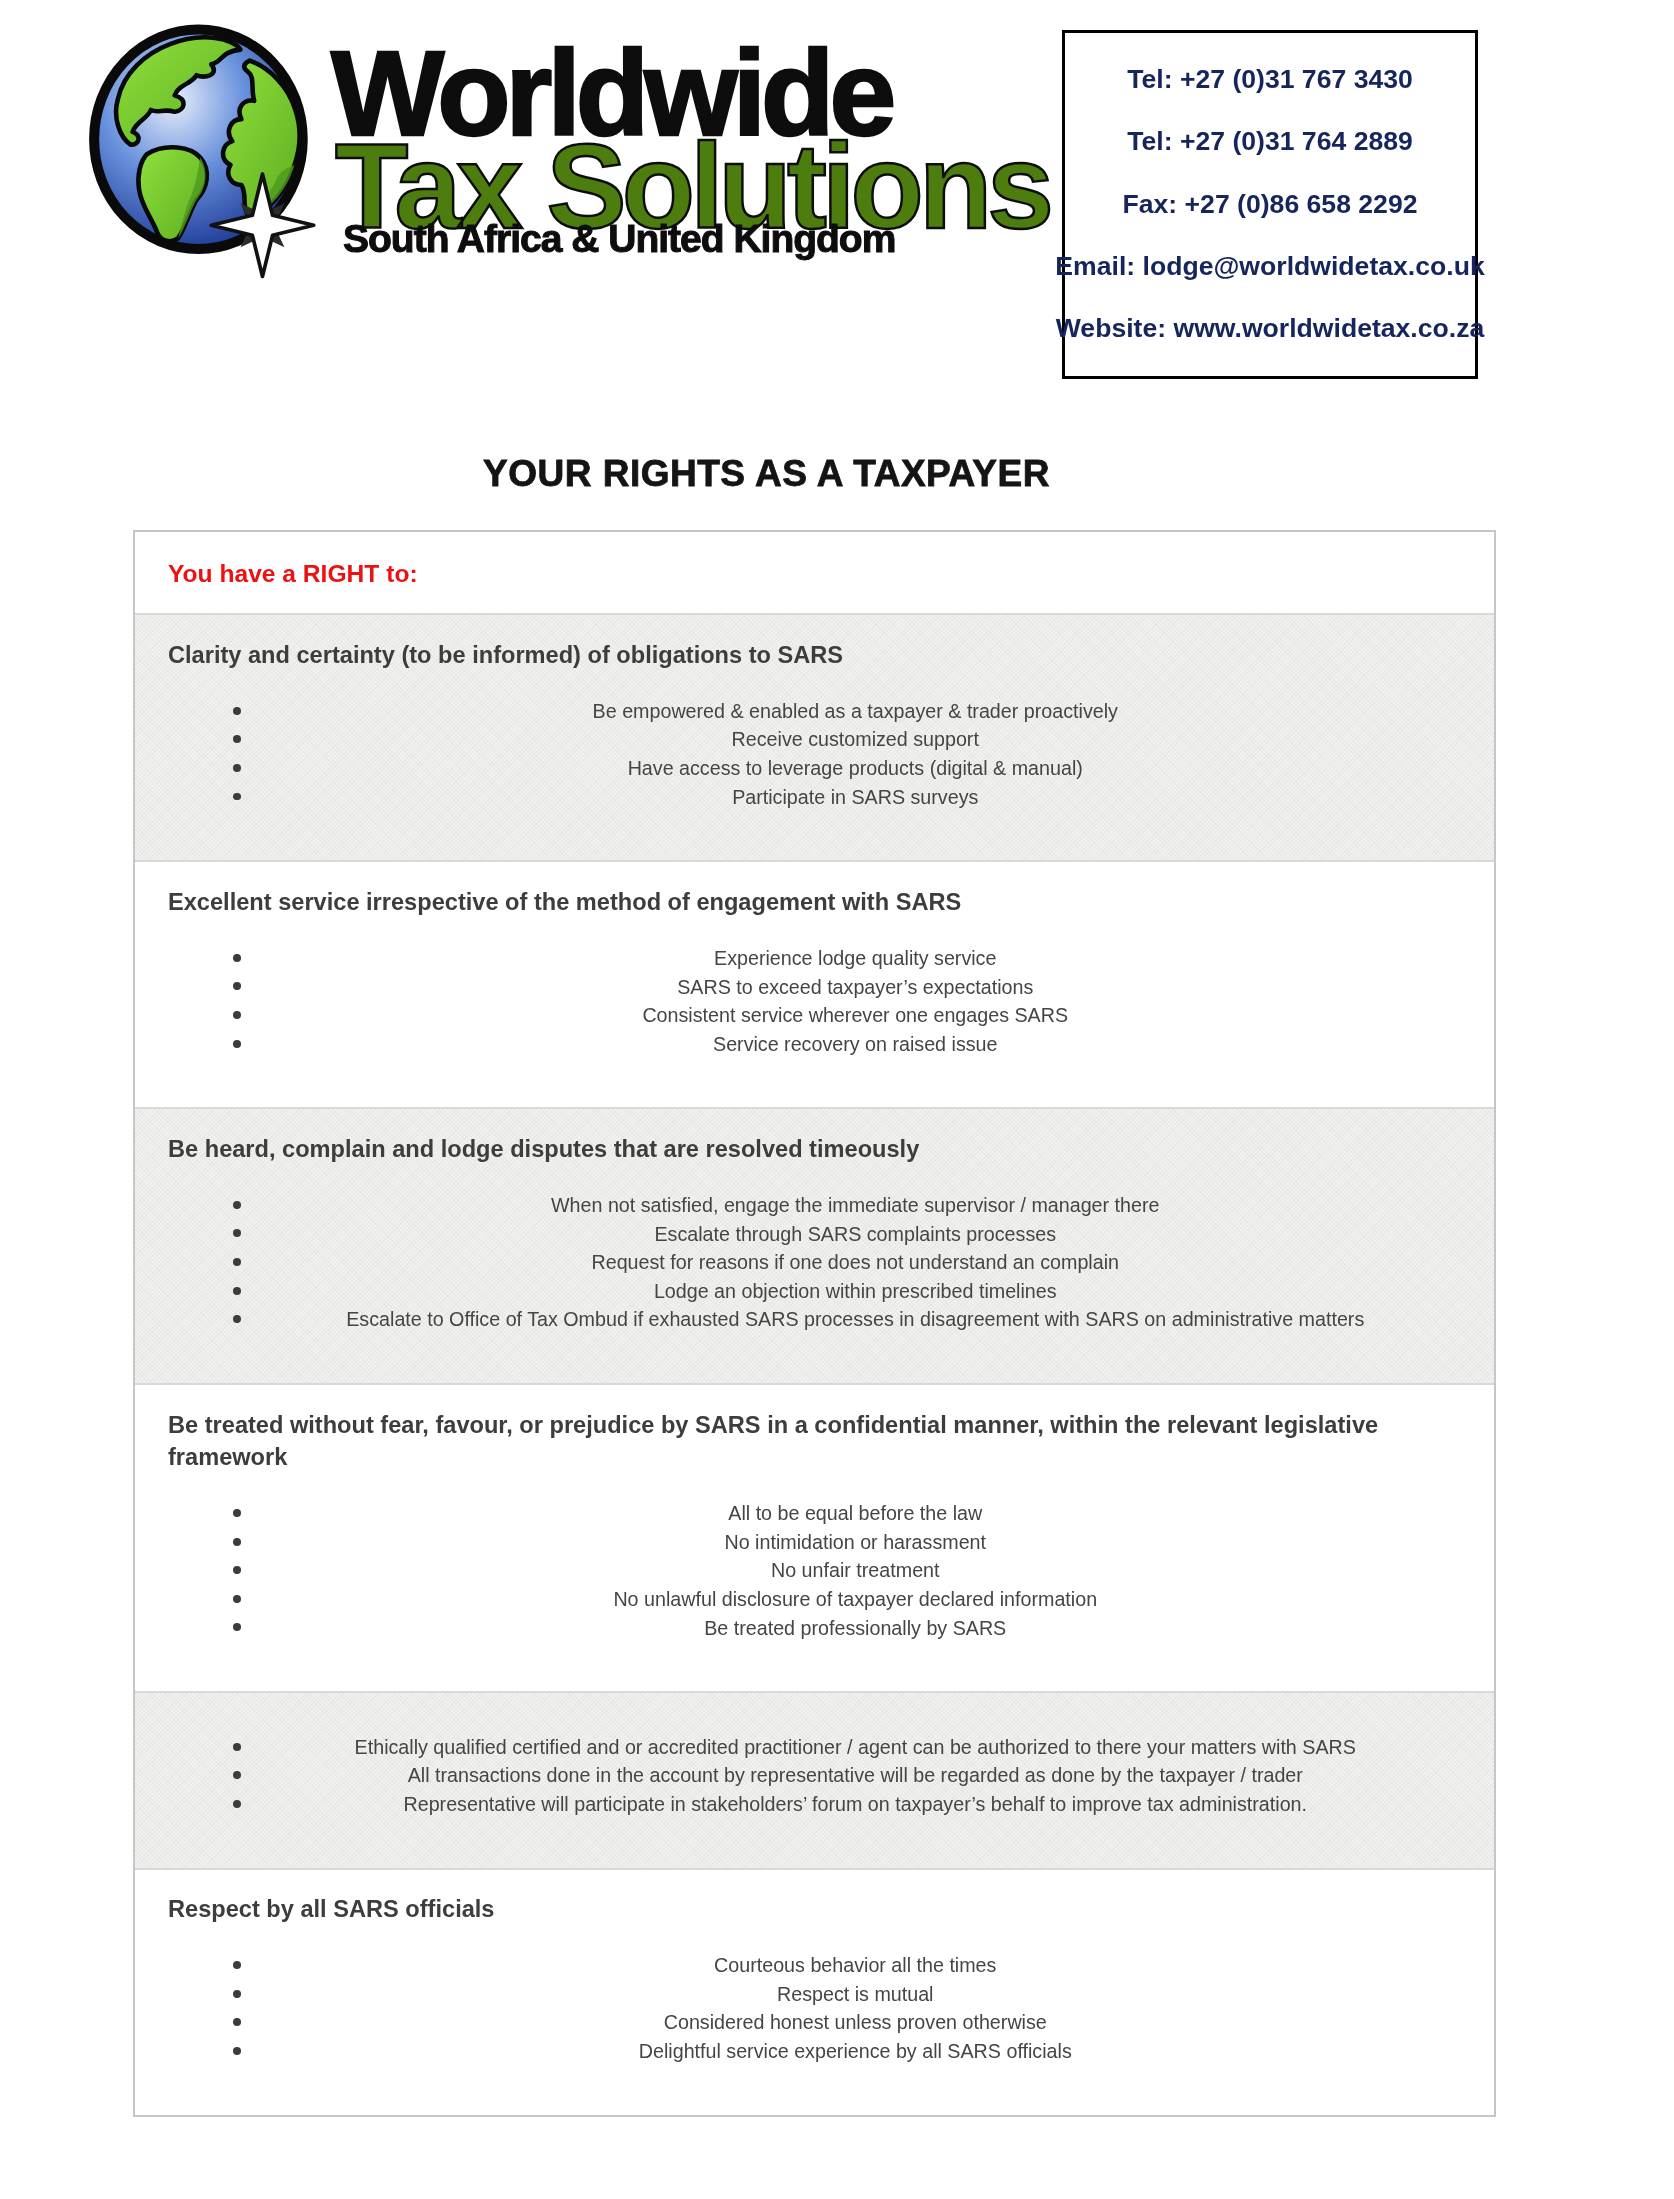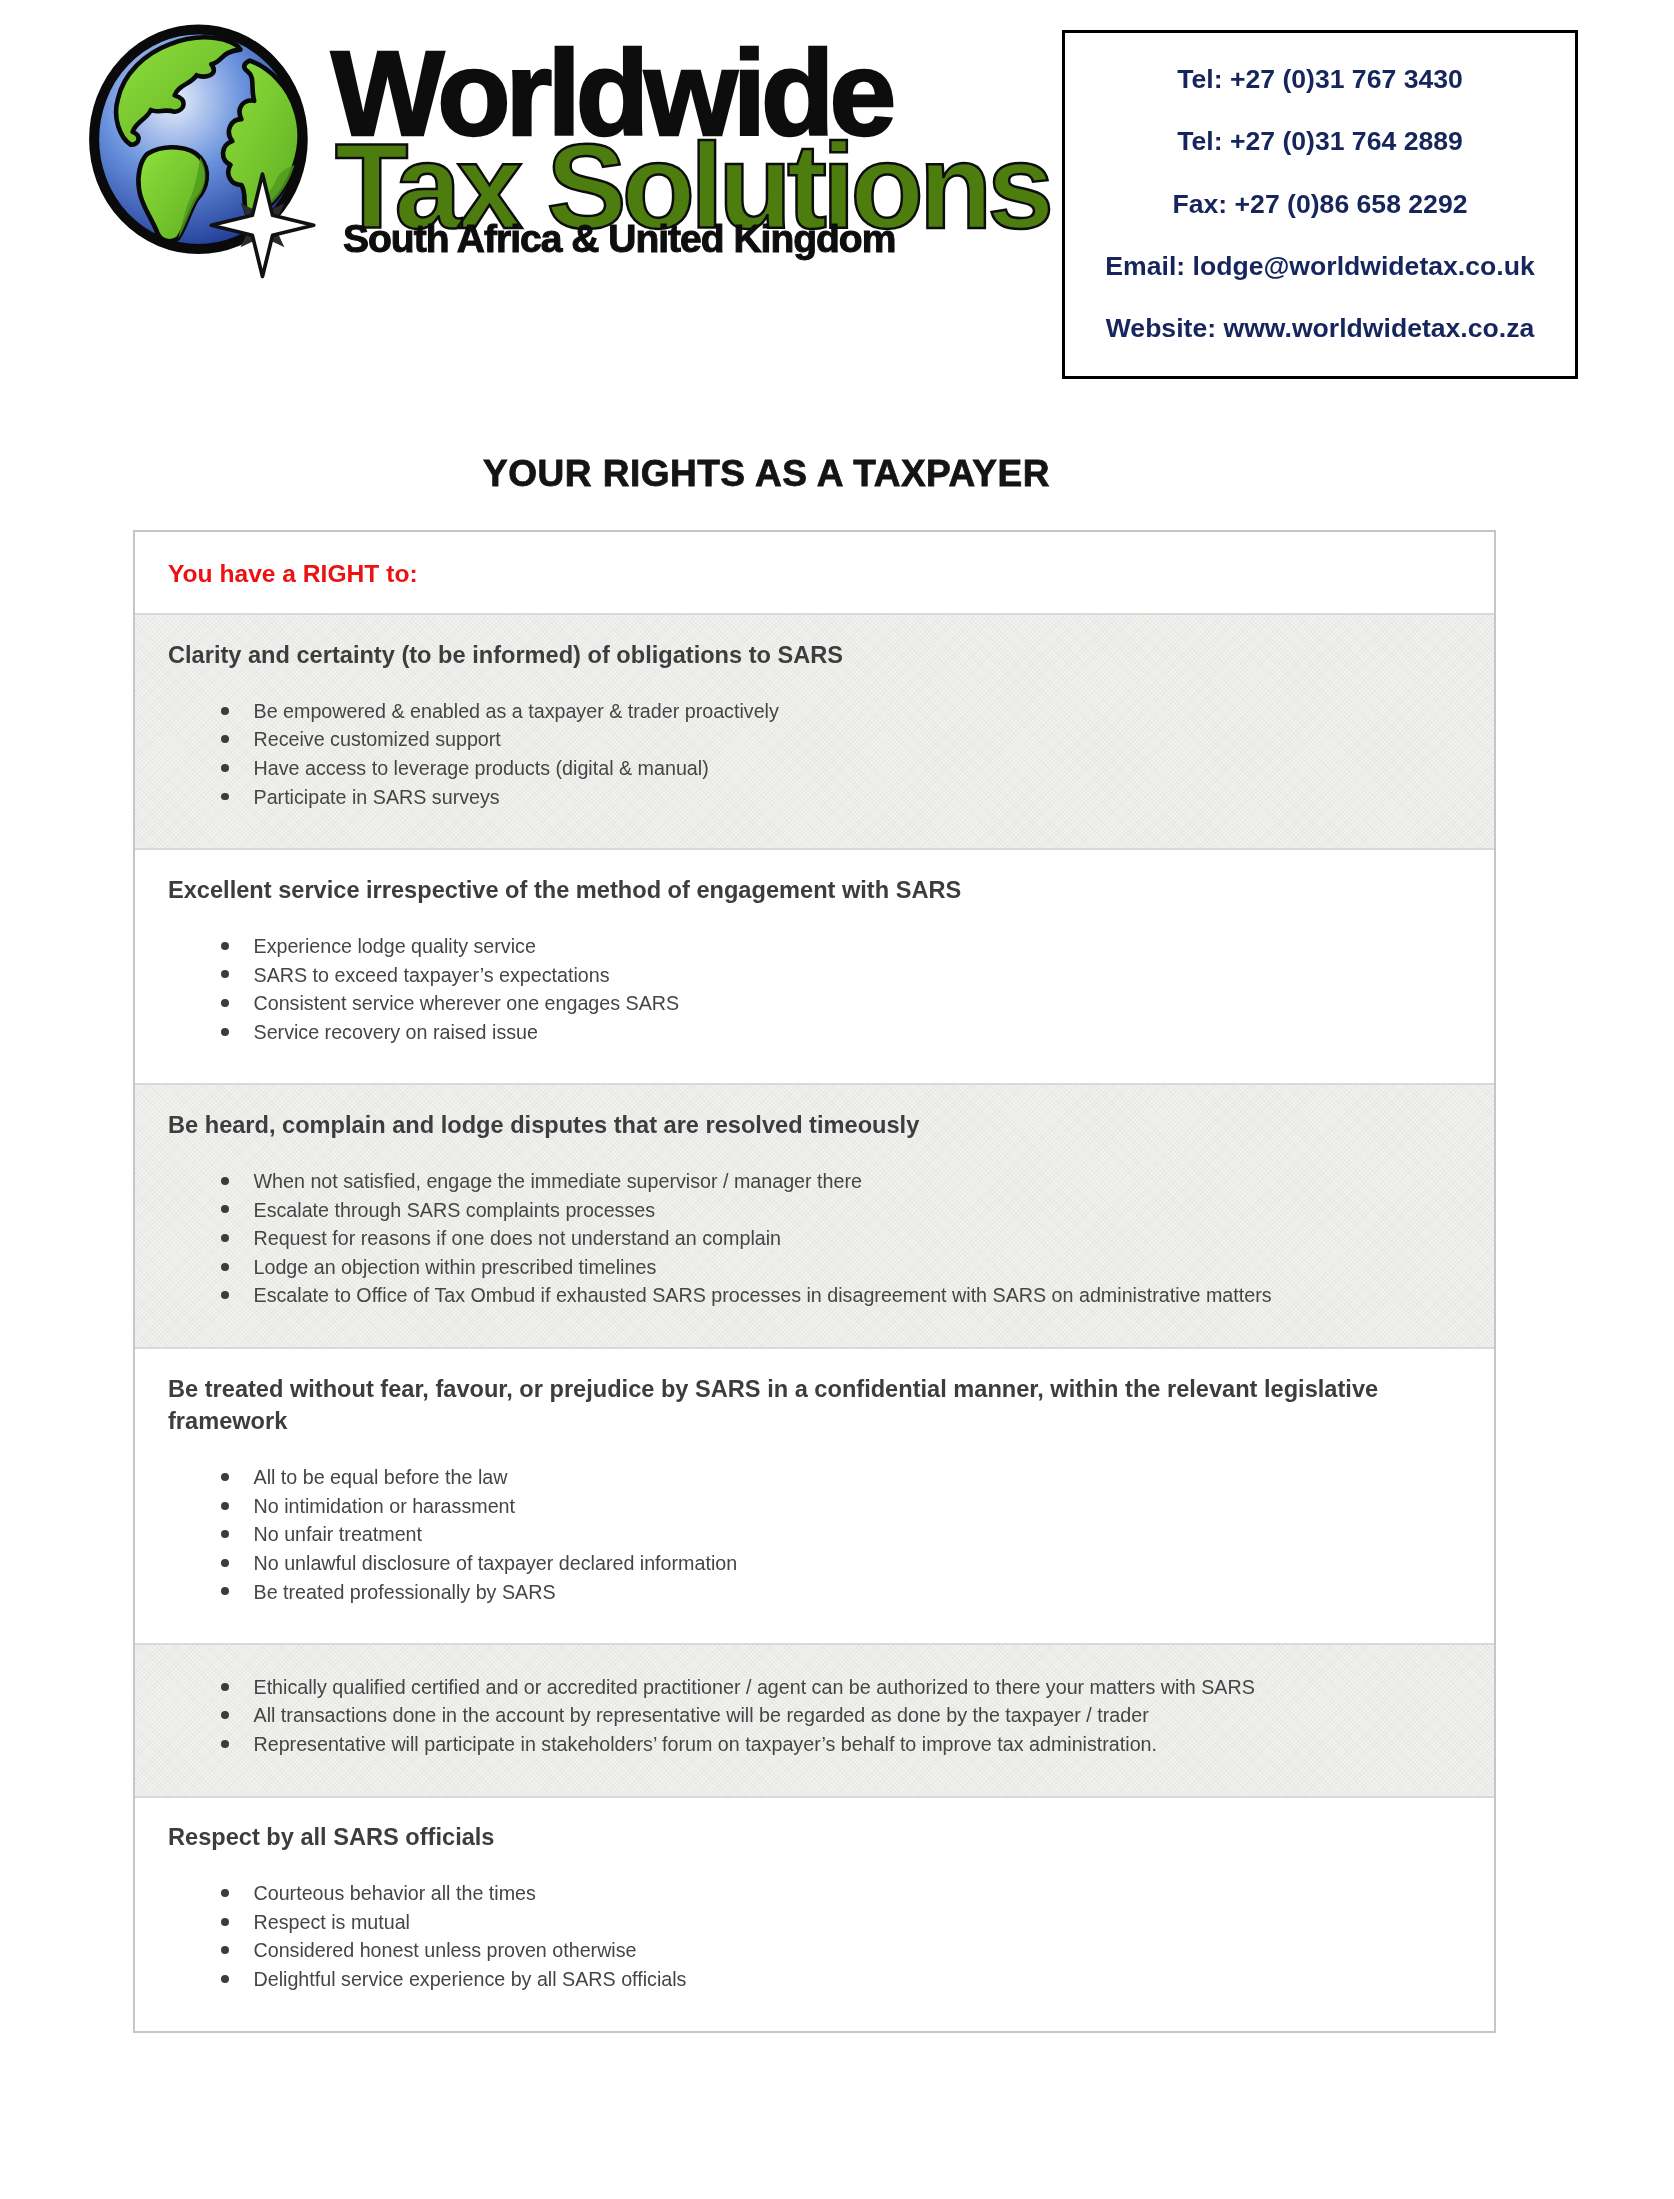--- a/index.html
+++ b/index.html
@@ -8,21 +8,21 @@
 
   
   .logo-globe { position:absolute; left:79px; top:23.6px; }
   .logo-line1 { position:absolute; left:331px; top:33px;  font-size:120px; font-weight:bold;
                 letter-spacing:-4.9px; line-height:1; color:#0d0d0d; -webkit-text-stroke:2.5px #0d0d0d; }
   .logo-line2 { position:absolute; left:335px; top:126px; font-size:120px; font-weight:bold;
                 letter-spacing:-4.9px; line-height:1; color:#4d7c0f; -webkit-text-stroke:2.5px #0d0d0d; }
   .logo-line3 { position:absolute; left:343px; top:219px; font-size:39px;  font-weight:bold;
                 letter-spacing:-1px; line-height:1; color:#0d0d0d; -webkit-text-stroke:1px #0d0d0d; }
 
-  .contact-box { position:absolute; left:1062px; top:29.6px; width:516px; height:349px;
+  .contact-box { position:absolute; left:1062px; top:29.6px; width:416px; height:349px;
                  border:3.9px solid #000; box-sizing:border-box;
                  display:flex; flex-direction:column; justify-content:space-around;
                  align-items:center; padding:15.8px 7.9px; background:#fff; }
   .contact-line { font-size:26.6px; font-weight:bold; color:#16265c; white-space:nowrap; }
 
   
   .doc-title { position:absolute; left:133px; top:445px; width:1251px; margin:8px;
                text-align:center; font-size:37px; font-weight:bold; color:#141414;
                letter-spacing:0.5px; -webkit-text-stroke:0.8px #141414; }
 
@@ -34,21 +34,21 @@
   .row.shaded { background-color:#f1f1ef;
     background-image:
       repeating-linear-gradient(45deg,  rgba(110,110,105,0.05) 0 1px, transparent 1px 3px),
       repeating-linear-gradient(-45deg, rgba(110,110,105,0.05) 0 1px, transparent 1px 3px); }
 
   .row-header { padding:27.6px 33px 25.6px 33px; }
   .row-header .right-to { color:#ee1111; font-size:24.6px; font-weight:bold; }
 
   .section-heading { margin:0 0 25.6px 0; font-size:23.6px; font-weight:bold;
                      color:#3d3d3d; line-height:32.5px; }
-  .bullet-list { margin:4px; padding:0 0 0 49px; list-style:none; }
+  .bullet-list { margin:16px; padding:0 0 0 49px; list-style:none;text-align:center; }
   .bullet-list li { position:relative; padding-left:32.5px; font-size:19.7px;
                     color:#454545; line-height:28.6px; }
   .bullet-list li::before { content:""; position:absolute; left:0; top:9.9px;
                     width:7.9px; height:7.9px; border-radius:50%; background:#3c3c3c; }
 </style>
 </head>
 <body>
 
 <div class="page">
 

